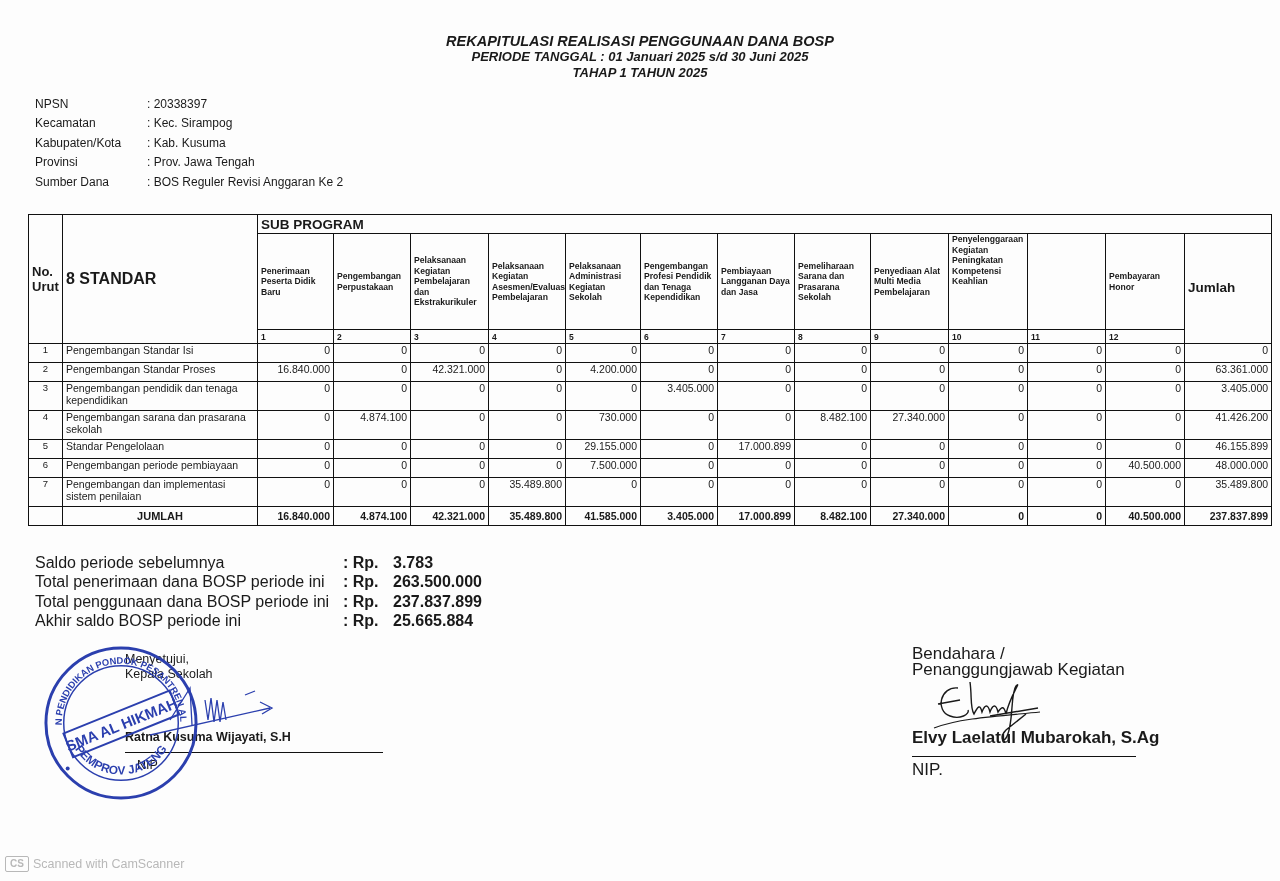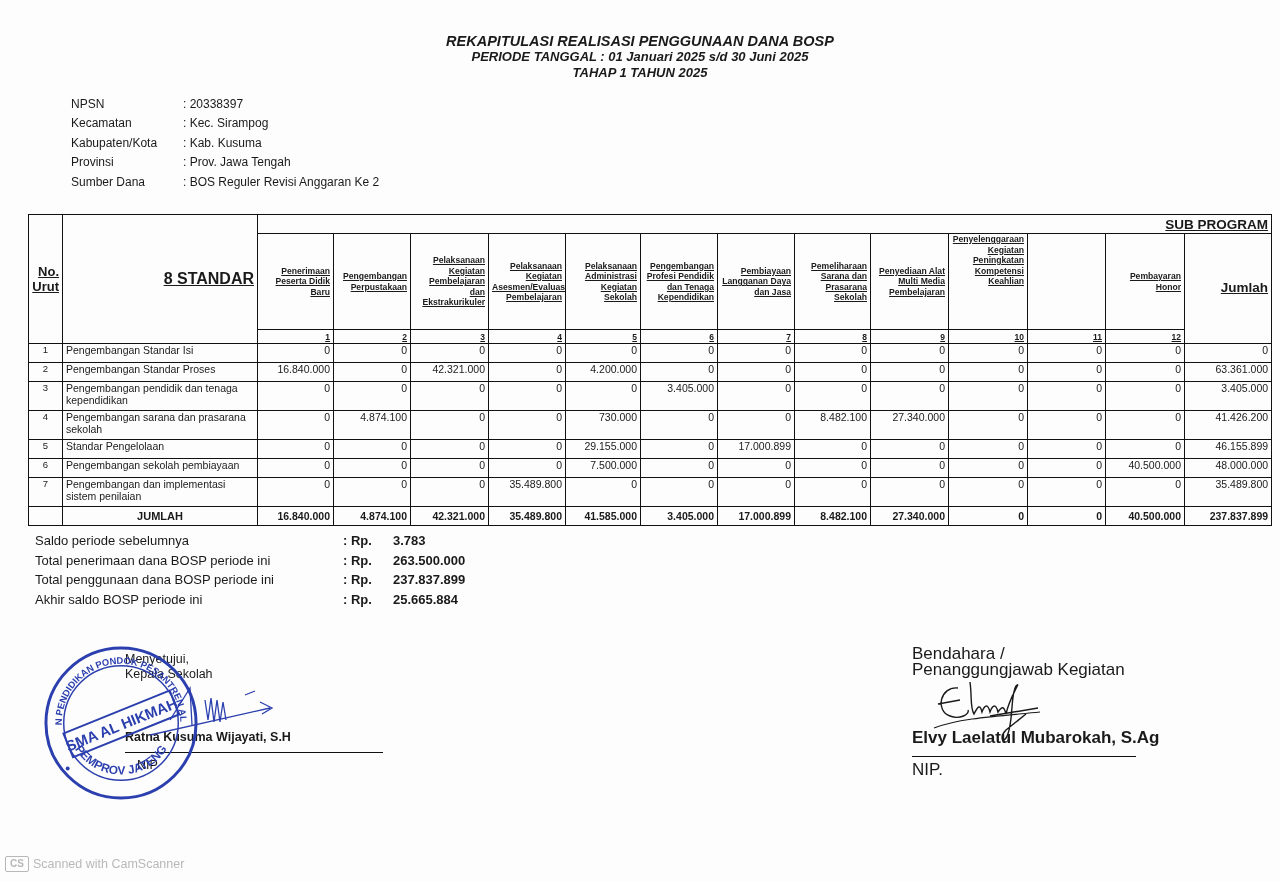--- a/index.html
+++ b/index.html
@@ -9,47 +9,47 @@
     font-family:"Liberation Sans", sans-serif;
   }
   .title-block { position:absolute; left:0; top:33px; width:1280px; text-align:center; }
   .title-block div { font-weight:bold; line-height:16px;font-style:italic; }
   .t1 { font-size:14.5px; margin-left:0px; }
   .t2 { font-size:13px; }
   .t3 { font-size:13px; }
 
   .info { position:absolute; left:35px; top:94px; font-size:12px; }
   .info-row { display:flex; height:19.5px; align-items:center; }
-  .info-label { width:112px;margin-left:36px; }
+  .info-label { width:112px; }
   .info-value { }
 
   table.rekap {
     position:absolute; left:28px; top:214px;
     border-collapse:collapse; table-layout:fixed;
     width:1243px; font-size:10.5px;
   }
   table.rekap td, table.rekap th {
     border:1.5px solid #111; padding:0 3px; overflow:hidden;
   }
-  table.rekap th { font-weight:bold; text-align:right;text-decoration:underline; }
+  table.rekap th { font-weight:bold; text-align:left; }
   .h-sub { height:19px; font-size:13.5px; }
   .h-lab { height:96px; font-size:8.6px; line-height:10.5px; }
   .h-num { height:14px; font-size:8.5px; }
   .h-no { font-size:13px; line-height:15px; }
   .h-std { font-size:16px; }
   .h-jml { font-size:13.5px; }
   td.no { text-align:center; font-size:9.5px; vertical-align:top; padding-top:2px; }
   td.name { text-align:left; font-size:10.5px; vertical-align:top; line-height:12px; padding-top:2px; }
   td.num { text-align:right; font-size:10.5px; vertical-align:top; padding-top:2px; }
   tr.r1 td { height:16px; }
   tr.r2 { height:27px; }
   tr.tot td { font-weight:bold; vertical-align:middle; padding-top:0; }
   tr.tot td.name { text-align:center; font-size:11px; }
 
-  .summary { position:absolute; left:35px; top:531px; font-size:13px; }
+  .summary { position:absolute; left:35px; top:553px; font-size:16px; }
   .sum-row { display:flex; height:19.5px; align-items:center; }
   .sum-label { width:308px; }
   .sum-rp { font-weight:bold; width:50px; }
   .sum-val { font-weight:bold; }
 
   .sig-left { position:absolute; left:125px; top:652px; font-size:12.5px; line-height:15px; }
   .sig-left .name { position:absolute; top:78px; left:0; width:280px; font-weight:bold; font-size:12.5px; }
   .sig-left .line { position:absolute; top:100px; left:0; width:258px; border-top:1.5px solid #111; }
   .sig-left .nip { position:absolute; top:106px; left:12px; }
 
@@ -230,21 +230,21 @@
         <td class="num">17.000.899</td>
         <td class="num">0</td>
         <td class="num">0</td>
         <td class="num">0</td>
         <td class="num">0</td>
         <td class="num">0</td>
         <td class="num">46.155.899</td>
       </tr>
       <tr class="r1" style="height: 19px;">
         <td class="no">6</td>
-        <td class="name">Pengembangan sekolah pembiayaan</td>
+        <td class="name">Pengembangan periode pembiayaan</td>
         <td class="num">0</td>
         <td class="num">0</td>
         <td class="num">0</td>
         <td class="num">0</td>
         <td class="num">7.500.000</td>
         <td class="num">0</td>
         <td class="num">0</td>
         <td class="num">0</td>
         <td class="num">0</td>
         <td class="num">0</td>

